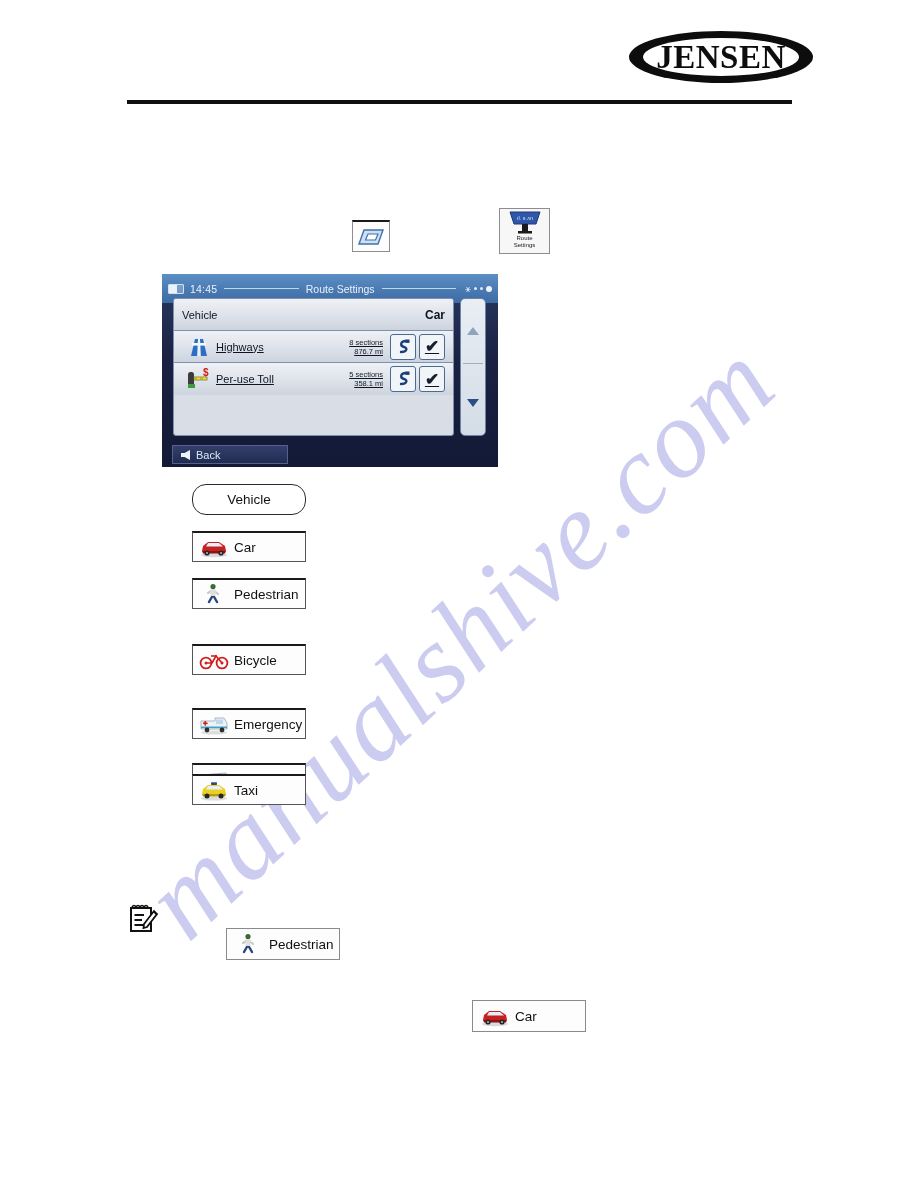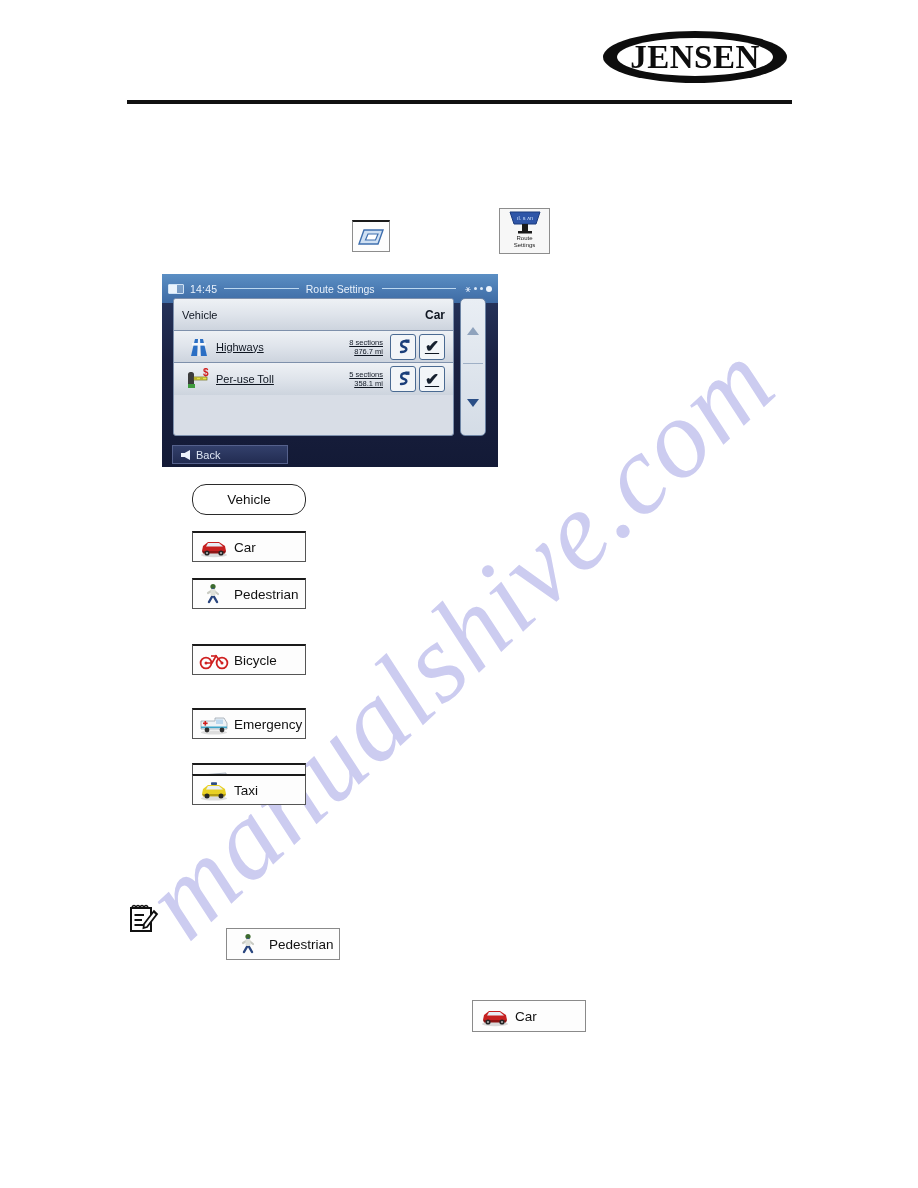--- a/index.html
+++ b/index.html
@@ -29,21 +29,21 @@
     color: #ccccf0;
     white-space: nowrap;
     user-select: none;
     pointer-events: none;
     z-index: 1;
   }
 
   
   .jensen-logo {
     position: absolute;
-    left: 602px;
+    left: 628px;
     top: 29px;
     width: 186px;
     height: 56px;
     z-index: 3;
   }
   .jensen-logo svg { display: block; }
 
   .header-rule {
     position: absolute;
     left: 127px;

